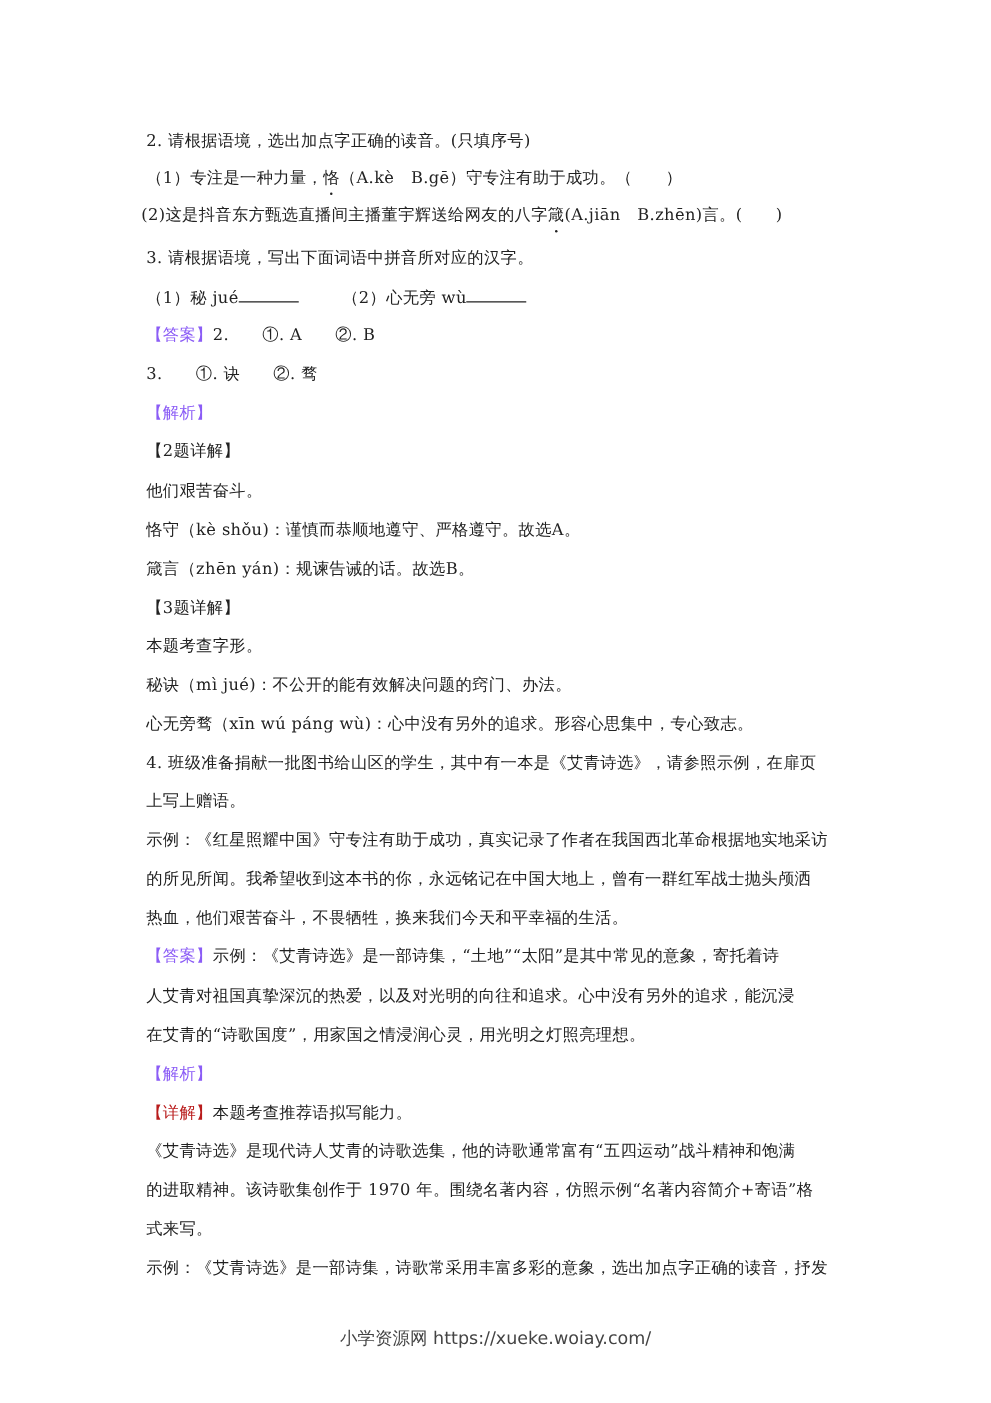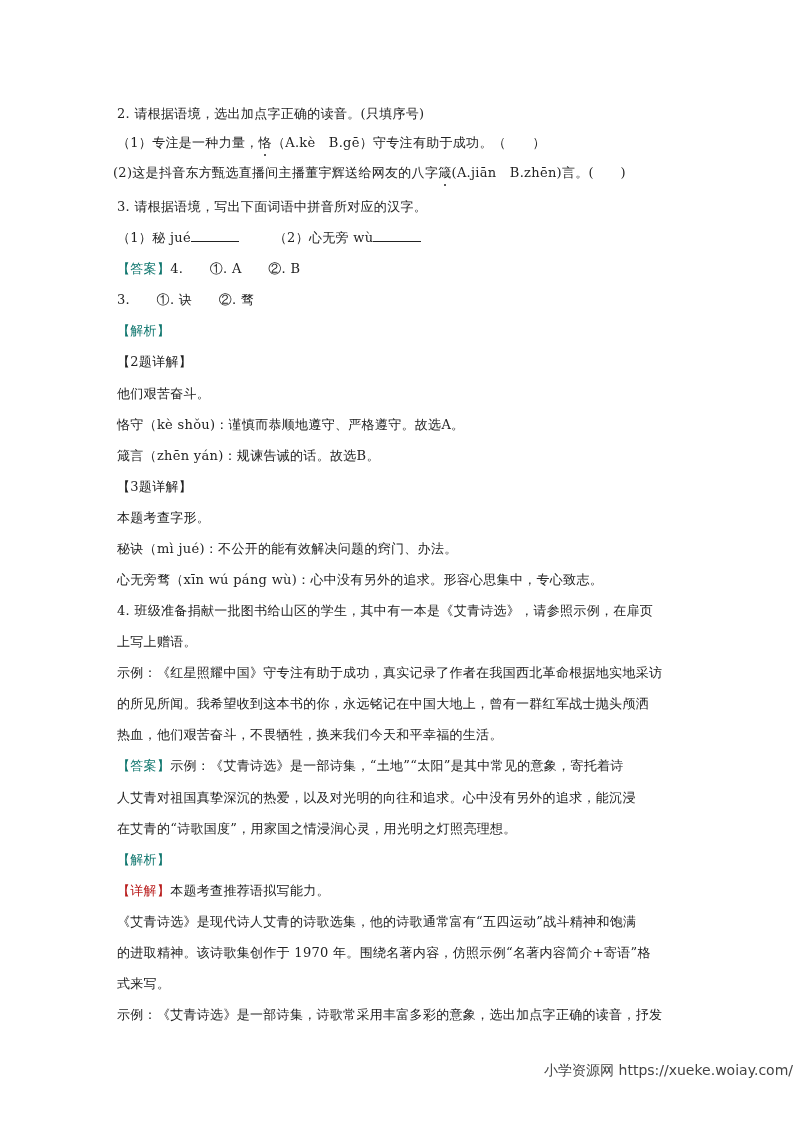--- a/index.html
+++ b/index.html
@@ -6,30 +6,30 @@
     body {
       width: 793px; height: 1122px; position: relative; overflow: hidden;
       font-family: "DejaVu Serif", "Liberation Serif", serif;
       color: #222222;
     }
     .page { position: absolute; left: 117px; top: 0; width: 560px; }
     .line {
       position: absolute; left: 0; white-space: nowrap;
       font-size: 13px; line-height: 18px; letter-spacing: 0.3px; text-align: center;
     }
-    .tag-blue { color: #0f766e; }
+    .tag-blue { color: #8b5cf6; }
     .tag-black { color: #b91c1c; }
     .dot-under { position: relative; display: inline-block; }
     .dot-under::after {
       content: ""; position: absolute; left: 50%; bottom: -4px; width: 2px; height: 2px;
       background: #222; border-radius: 50%; transform: translateX(-50%);
     }
     .blank { display: inline-block; border-bottom: 1px solid #222; width: 48px; height: 12px; vertical-align: baseline; }
     .footer {
-      position: absolute; top: 1062px; left: 0; width: 793px; text-align: right;
+      position: absolute; top: 1062px; left: 0; width: 793px; text-align: center;
       font-family: "DejaVu Sans", "Liberation Sans", sans-serif; font-size: 14px; color: #444;
     }
   </style>
 </head>
 <body>
 
 <div class="page">
   <div class="line" style="top:105px">2. 请根据语境，选出加点字正确的读音。(只填序号)</div>
   <div class="line" style="top:134px">
     <span>（1）专注是一种力量，</span><span class="dot-under">恪</span><span>（A.kè　B.gē）守专注有助于成功。（　　）</span>
@@ -39,21 +39,21 @@
   </div>
 
   <div class="line" style="top:198px">3. 请根据语境，写出下面词语中拼音所对应的汉字。</div>
   <div class="line" style="top:229px">
     <span>（1）秘 jué</span><span class="blank"></span>
     <span style="display:inline-block;width:26px"></span>
     <span>（2）心无旁 wù</span><span class="blank"></span>
   </div>
 
   <div class="line" style="top:260px">
-    <span class="tag-blue">【答案】</span><span>4.　　①. A　　②. B</span>
+    <span class="tag-blue">【答案】</span><span>2.　　①. A　　②. B</span>
   </div>
   <div class="line" style="top:291px">3.　　①. 诀　　②. 骛</div>
 
   <div class="line tag-blue" style="top:322px">【解析】</div>
 
   <div class="line" style="top:353px">【2题详解】</div>
   <div class="line" style="top:385px">他们艰苦奋斗。</div>
   <div class="line" style="top:416px">恪守（kè shǒu)：谨慎而恭顺地遵守、严格遵守。故选A。</div>
   <div class="line" style="top:447px">箴言（zhēn yán)：规谏告诫的话。故选B。</div>
 

